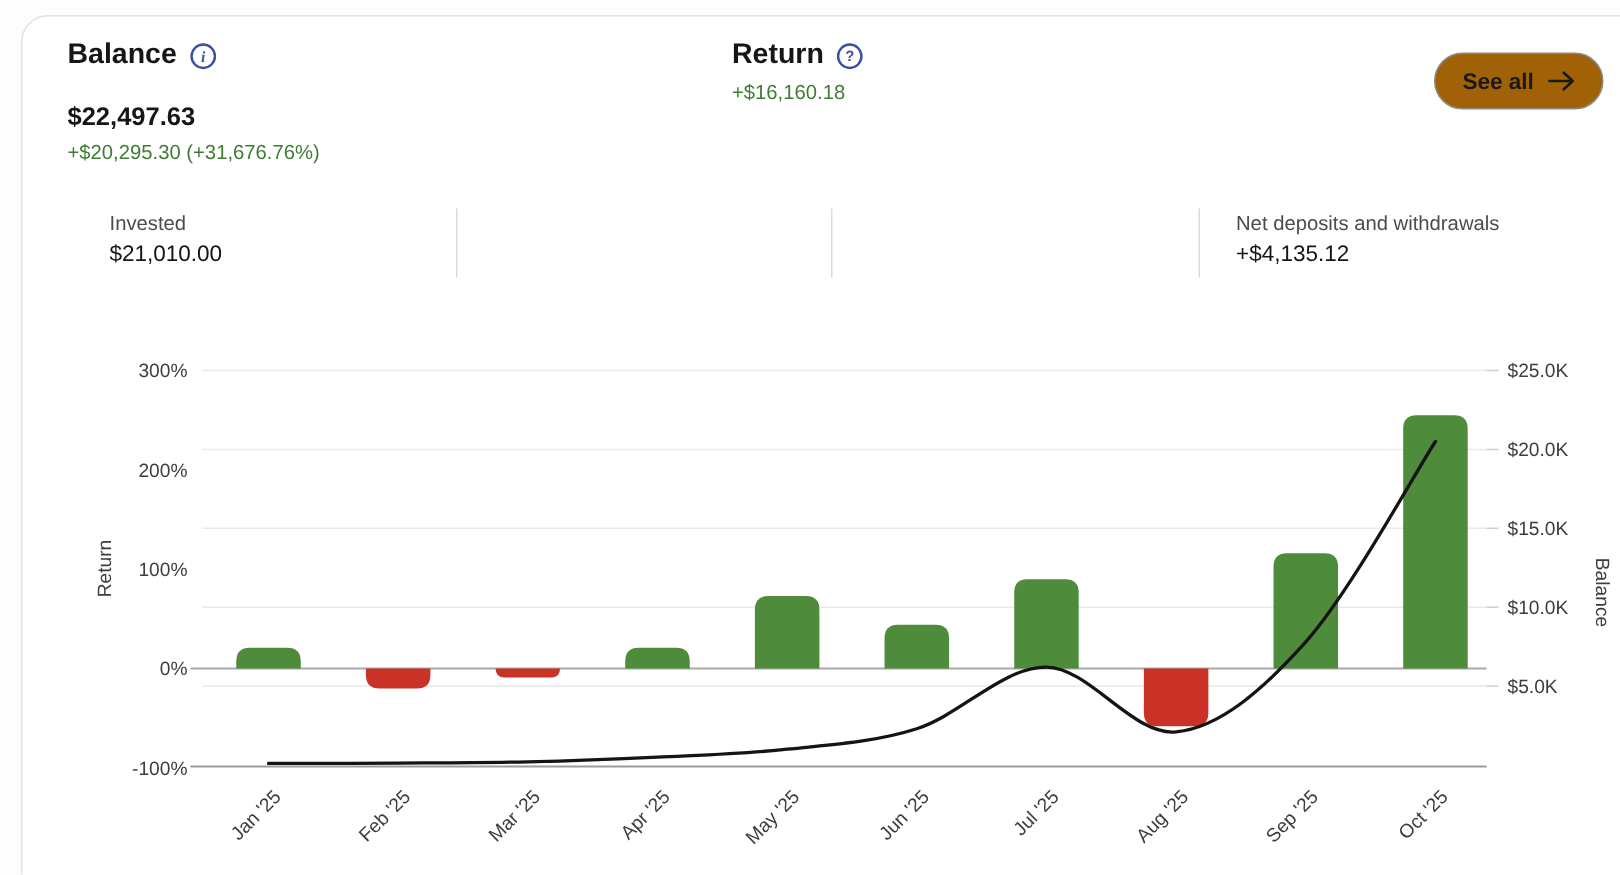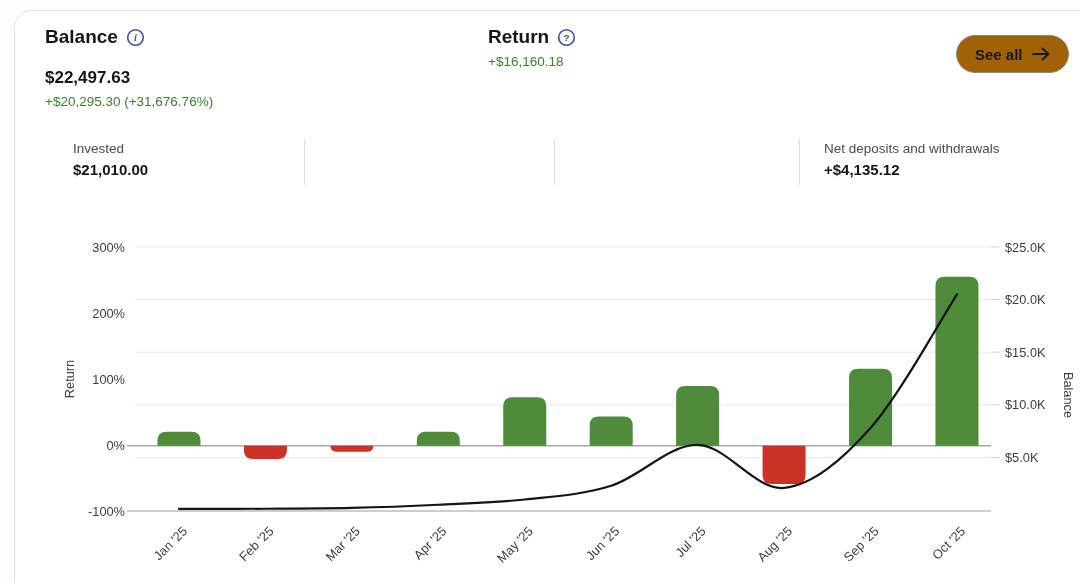--- a/index.html
+++ b/index.html
@@ -24,21 +24,21 @@
   .dashes{width:23px;border-bottom:2px dashed #5a6fbe;margin-top:1px}
   .see-all{
     position:absolute;left:941px;top:24px;height:38px;padding:0 18px;
     border:1.5px solid #8a8a8a;border-radius:20px;background:#a16207;
     font-family:"Liberation Sans",sans-serif;font-size:15px;font-weight:700;color:#191919;
     display:flex;align-items:center;gap:9px;cursor:pointer;
   }
   .stats{position:absolute;left:0;top:128px;width:1066px;height:50px}
   .stat{position:absolute;top:2px}
   .stat-label{font-size:13.5px;color:#4c4c4c}
-  .stat-value{font-size:15px;font-weight:700;margin-top:5px;color:#161616}
+  .stat-value{font-size:15px;font-weight:400;margin-top:5px;color:#161616}
   .vdiv{position:absolute;top:0;width:1px;height:46px;background:#dcdcdc}
   #chart-wrap{position:absolute;left:0;top:220px;width:1066px;height:353px}
   #chart-svg{font-family:"Liberation Sans",sans-serif}
   #chart-svg text{fill:#3d3d3d;font-size:12.8px}
 </style>
 </head>
 <body>
 
 <div class="card">
 

